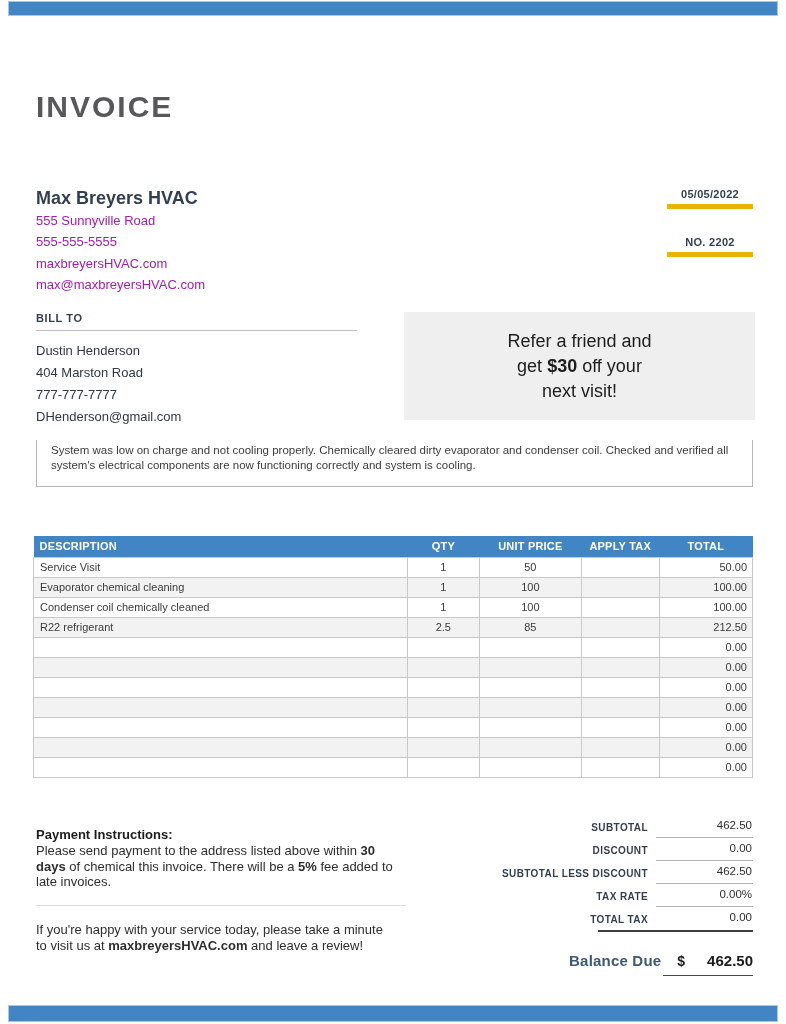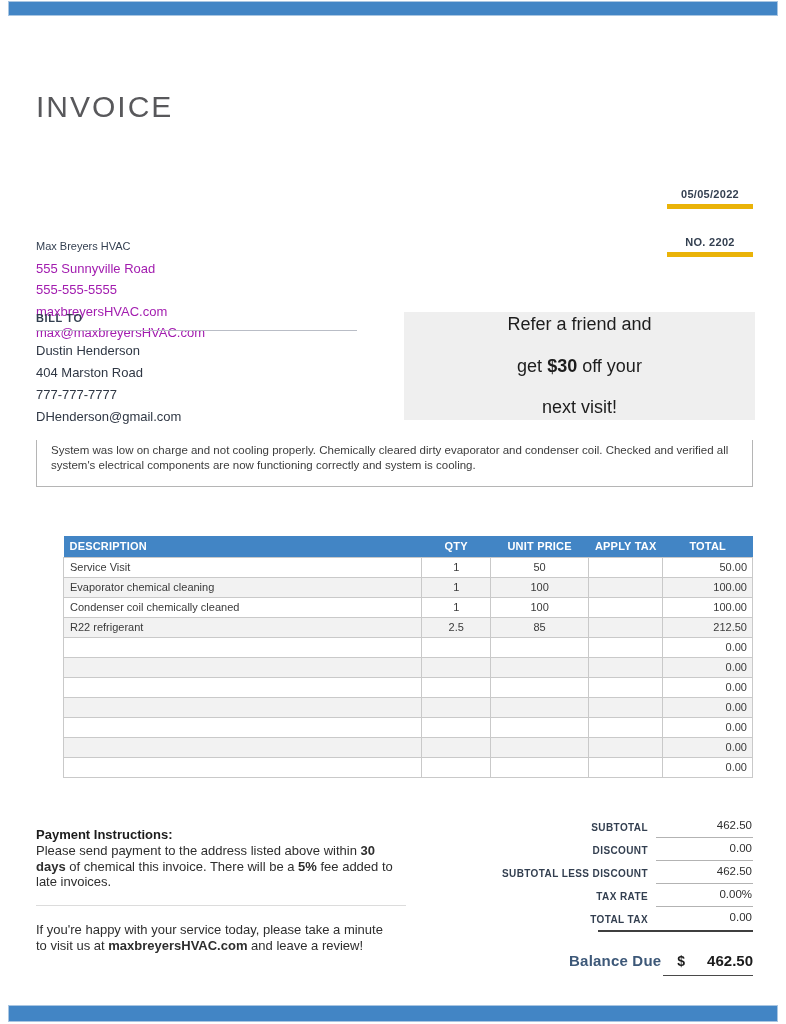--- a/index.html
+++ b/index.html
@@ -12,58 +12,58 @@
   .top-bar {
     position:absolute; top:1px; left:8px; right:8px; height:15px;
     background:var(--blue,#4285c5); border:1px solid #a9c6e2;
   }
   .bottom-bar {
     position:absolute; top:1005px; left:8px; right:8px; height:17px;
     background:var(--blue,#4285c5); border:1px solid #a9c6e2;
   }
   .page-title {
     position:absolute; top:90px; left:36px;
-    font-size:30px; font-weight:400; letter-spacing:2px; color:#58585b;
+    font-size:30px; font-weight:700; letter-spacing:2px; color:#58585b;
   }
   
   .header-row { position:absolute; top:188px; left:36px; right:33px; display:flex; justify-content:space-between; }
-  .company .name { font-size:11px; font-weight:normal; color:var(--navy,#333f50); line-height:21.5px;margin-top:48px; }
+  .company .name { font-size:18px; font-weight:bold; color:var(--navy,#333f50); line-height:21.5px; }
   .company .line { font-size:13px; color:#a21caf; line-height:21.5px; }
   .meta { width:86px; }
   .meta-item { margin-bottom:27px; }
   .meta-value {
     font-size:11px; font-weight:bold; color:var(--navy,#333f50);
     text-align:center; padding-bottom:4px; border-bottom:5px solid #eab308; letter-spacing:0.3px;
   }
   
   .billto-row { position:absolute; top:312px; left:36px; right:31px; display:flex; justify-content:space-between; }
   .billto { width:321px; }
   .billto-label {
     font-size:11px; font-weight:bold; color:var(--navy,#333f50); letter-spacing:0.6px;
     padding-bottom:6px; border-bottom:1px solid #b9bdc6;
   }
   .billto .line { font-size:13px; color:#2f3744; line-height:22px; }
   .billto .lines { padding-top:9px; }
   .promo-box {
     width:351px; height:108px; background:var(--promo-bg,#efefef);
-    display:flex; flex-direction:column; justify-content:space-between; align-items:center;
+    display:flex; flex-direction:column; justify-content:center; align-items:center;
     font-size:18px; color:#1d1d1d; line-height:25px; text-align:center;
   }
   
   .service-desc { position:absolute; top:440px; left:36px; right:33px; }
   .section-header {
     background:var(--blue,#4285c5); color:#ffffff; font-size:11px; font-weight:bold;
     letter-spacing:0.2px; padding:4px 6px 3px 6px;
   }
   .service-body {
     border:1px solid #b5b5b5; border-top:none; background:#ffffff;
     height:47px; padding:3px 14px; font-size:11.5px; line-height:15px; color:#3c3c3c;
   }
   
-  .items-table { position:absolute; top:536px; left:33px; right:33px;margin-left:30px; }
+  .items-table { position:absolute; top:536px; left:33px; right:33px; }
   table { width:100%; border-collapse:collapse; table-layout:fixed; }
   thead th {
     background:var(--blue,#4285c5); color:#ffffff; font-size:11px; font-weight:bold;
     letter-spacing:0.2px; height:21px; border:none; text-align:center;
   }
   thead th.col-desc { text-align:left; padding-left:6px; }
   tbody td {
     border:1px solid #c9c9c9; height:20px; font-size:11px; color:#3a3a3a;
     text-align:center; padding:0 2px; overflow:hidden; white-space:nowrap;
   }

